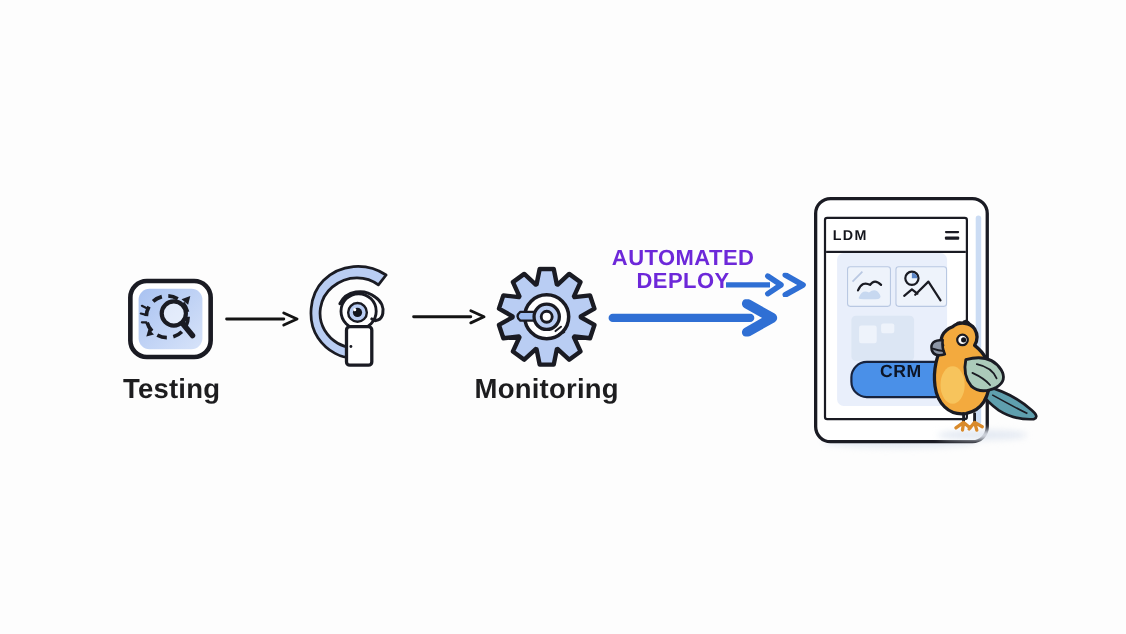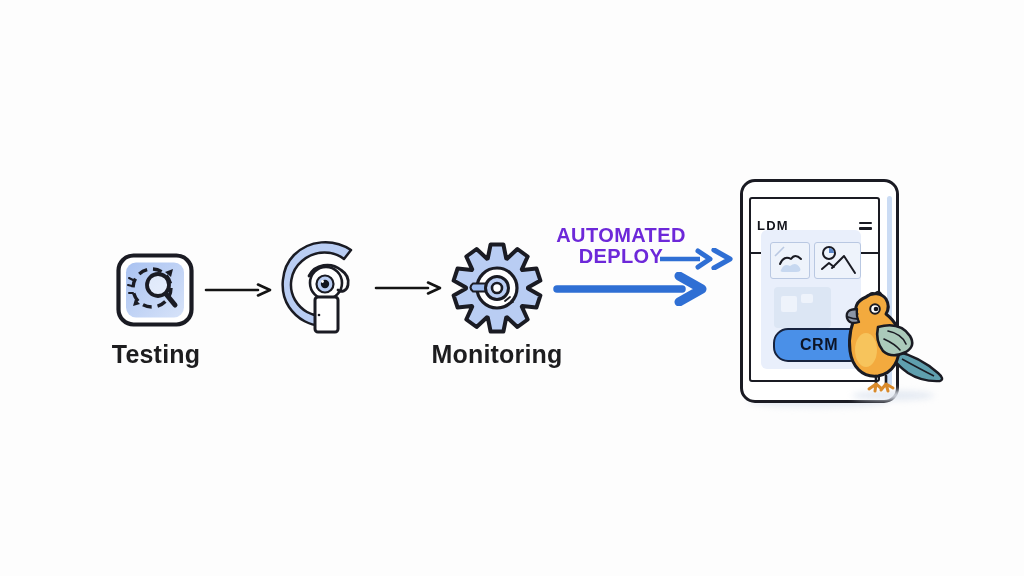--- a/index.html
+++ b/index.html
@@ -21,42 +21,42 @@
     position:absolute;left:740px;top:179px;width:153px;height:218px;
     background:#fff;border:3px solid var(--outline,#1a1b23);border-radius:15px;
   }
   .tablet-strip{position:absolute;right:4px;top:14px;bottom:14px;width:5px;border-radius:3px;background:var(--device-strip,#cbdcf4);}
   .screen{
     position:absolute;left:6px;top:15px;width:127px;height:181px;
     background:#fff;border:2.5px solid var(--outline,#1a1b23);border-radius:3px;
   }
   .app-header{
     height:21px;border-bottom:2.5px solid var(--outline,#1a1b23);
-    display:flex;align-items:center;justify-content:space-between;padding:16px 6px;
+    display:flex;align-items:center;justify-content:space-between;padding:4px 6px;
   }
   .app-title{font-size:13px;font-weight:800;letter-spacing:1.2px;color:#14151c;}
   .hamburger{display:flex;flex-direction:column;gap:3px;}
   .hamburger div{width:13px;height:2.5px;background:var(--outline,#1a1b23);border-radius:1px;}
   .panel{
     position:absolute;left:10px;top:31px;width:100px;height:139px;
     background:var(--panel-blue,#e9effb);border-radius:6px;
   }
   .card{
     position:absolute;top:12px;height:35px;background:var(--block-blue-light,#eef3fb);
     border:1.5px solid var(--card-border,#b9c8e2);border-radius:3px;
   }
   .block{
     position:absolute;left:13px;top:57px;width:57px;height:41px;
     background:var(--block-blue,#dce6f4);border-radius:4px;
   }
   .block .sq{position:absolute;background:var(--block-blue-light,#eef3fb);border-radius:2px;}
   .crm-btn{
     position:absolute;left:12px;top:98px;width:88px;height:30px;
     background:var(--button-blue,#4a90e8);border:2.5px solid #17233e;border-radius:15px;
-    display:flex;align-items:center;justify-content:center;
+    display:flex;align-items:flex-start;justify-content:center;
     font-size:16px;font-weight:800;color:#0d1526;letter-spacing:.5px;cursor:pointer;
   }
   .shadow{
     position:absolute;border-radius:50%;background:var(--shadow,#e3e9f2);filter:blur(3px);
   }
   .sd{stroke:var(--outline,#1a1b23);}
   .fn{fill:none;}
   .rl{stroke-linecap:round;stroke-linejoin:round;}
   .fb{fill:var(--icon-fill,#b9cdf3);}
   .blue-a{stroke:var(--arrow-blue,#2f6fd4);}

